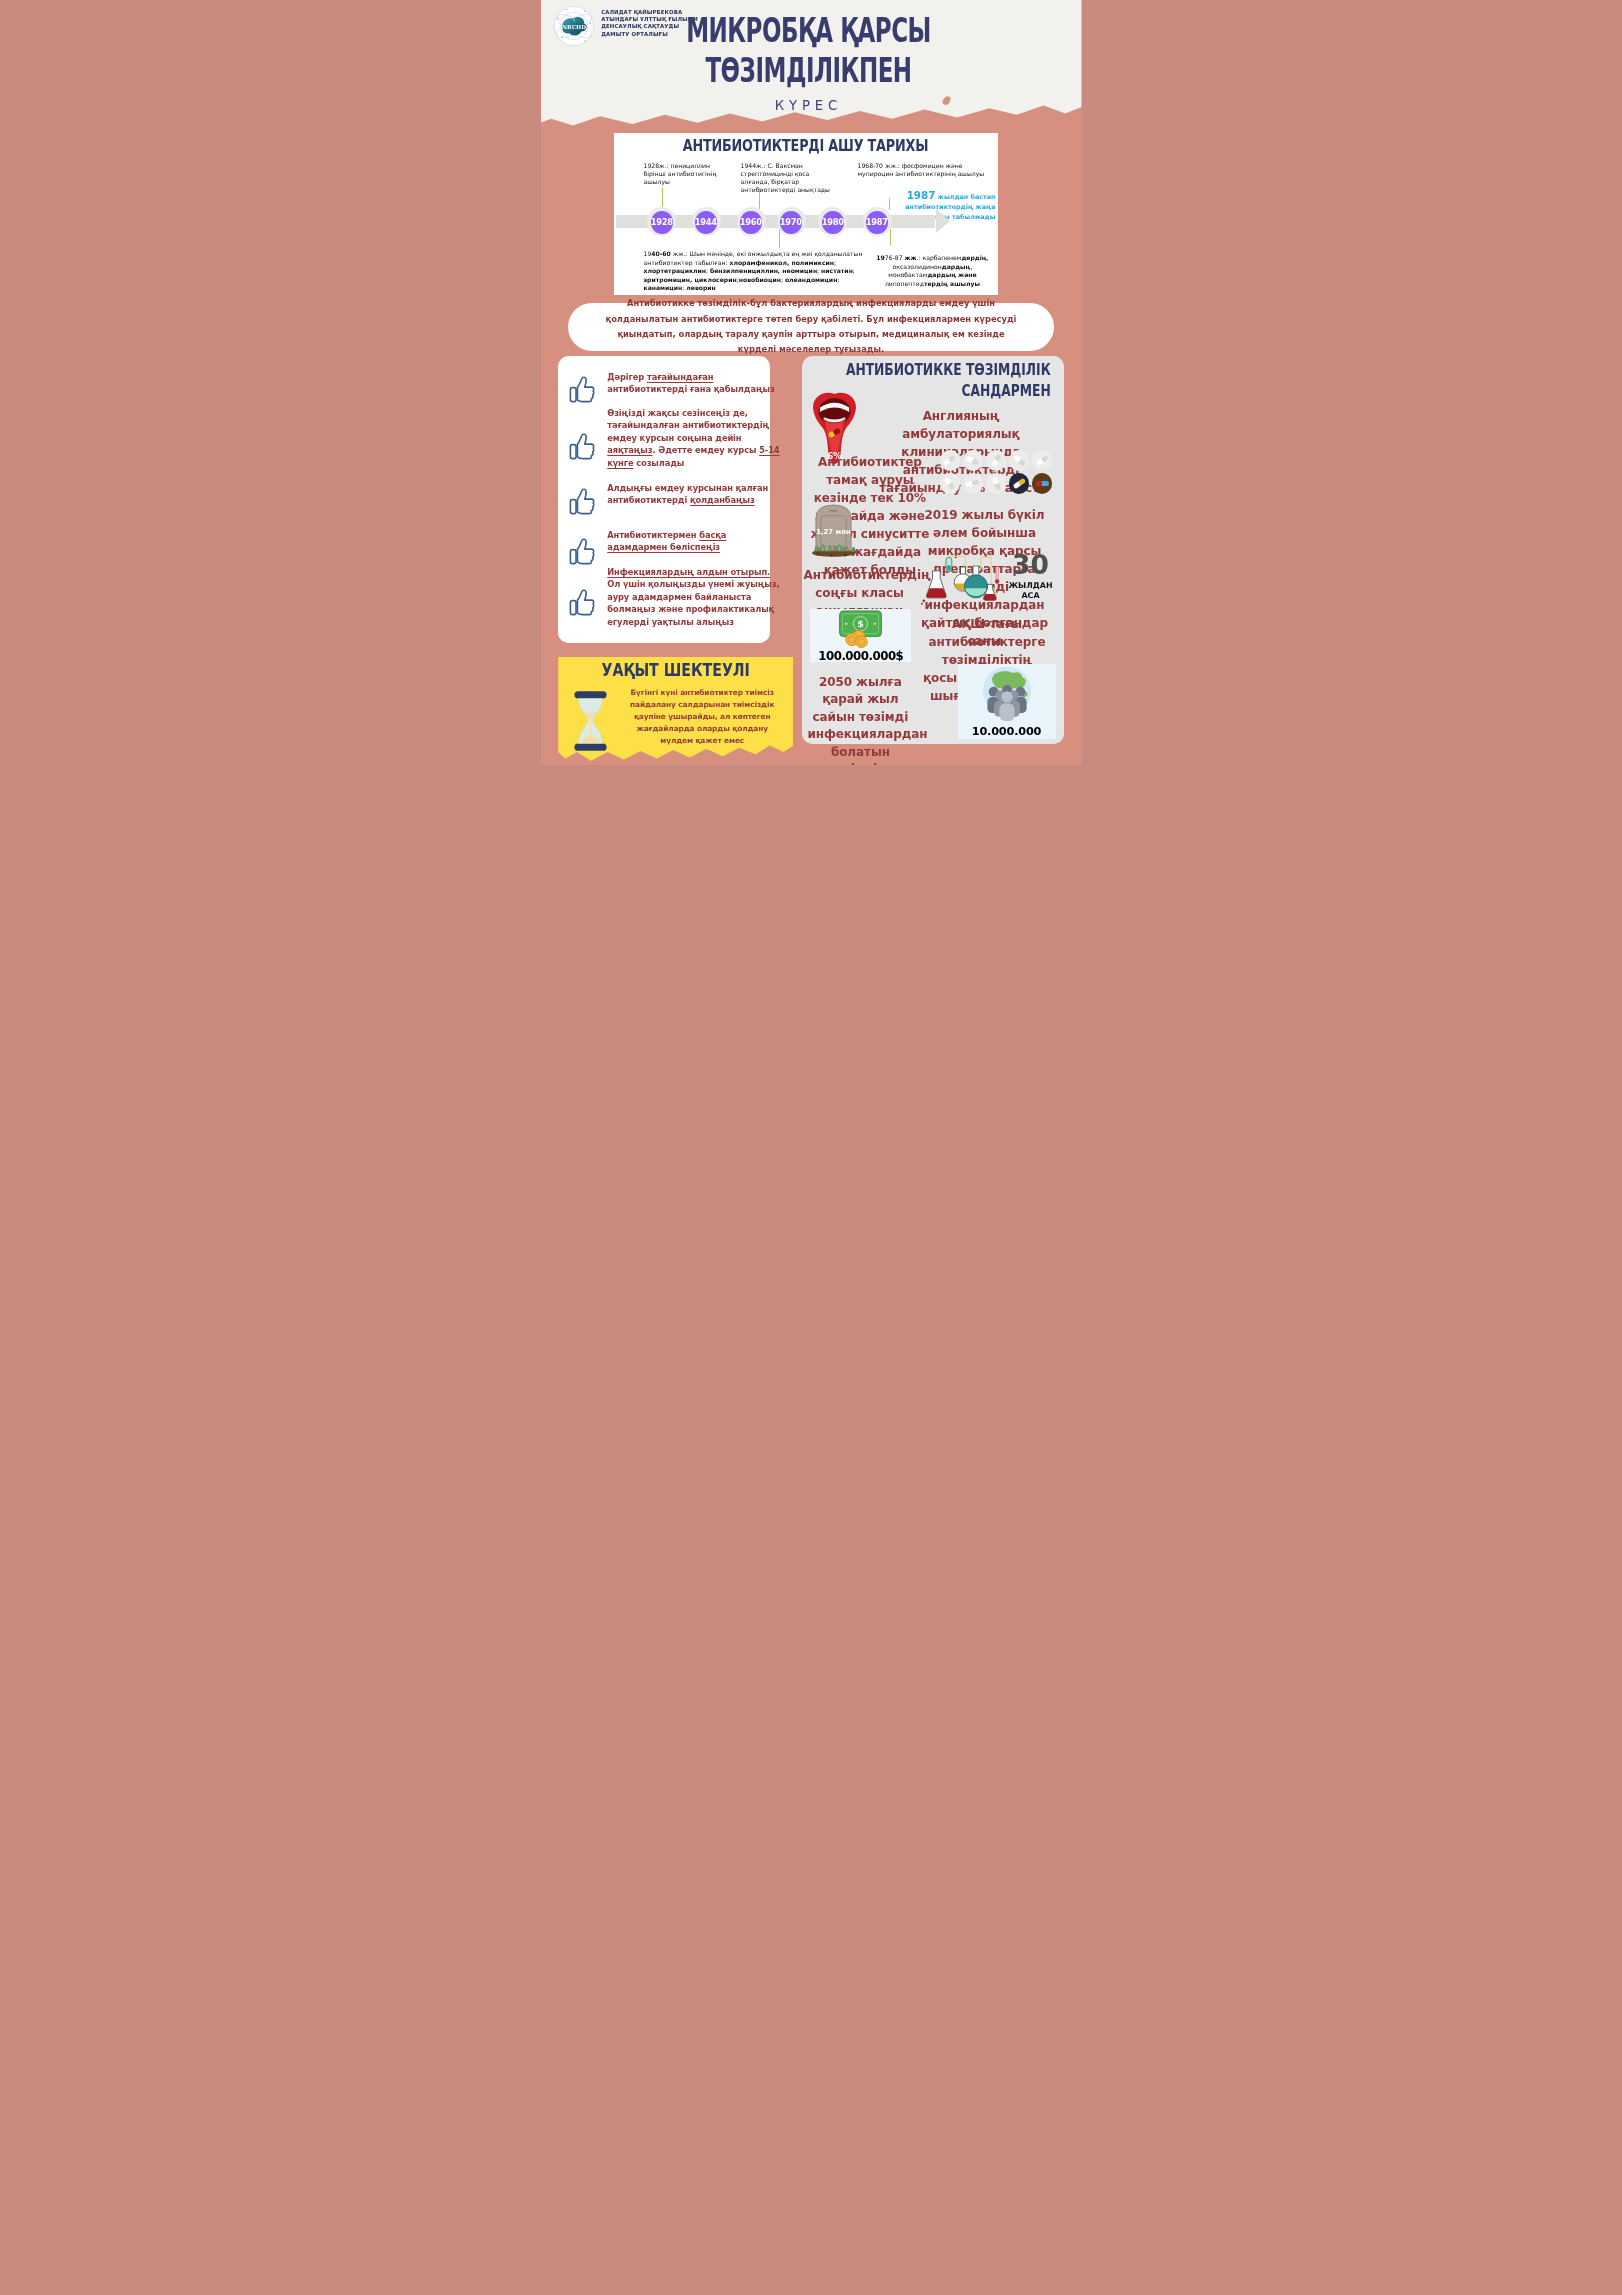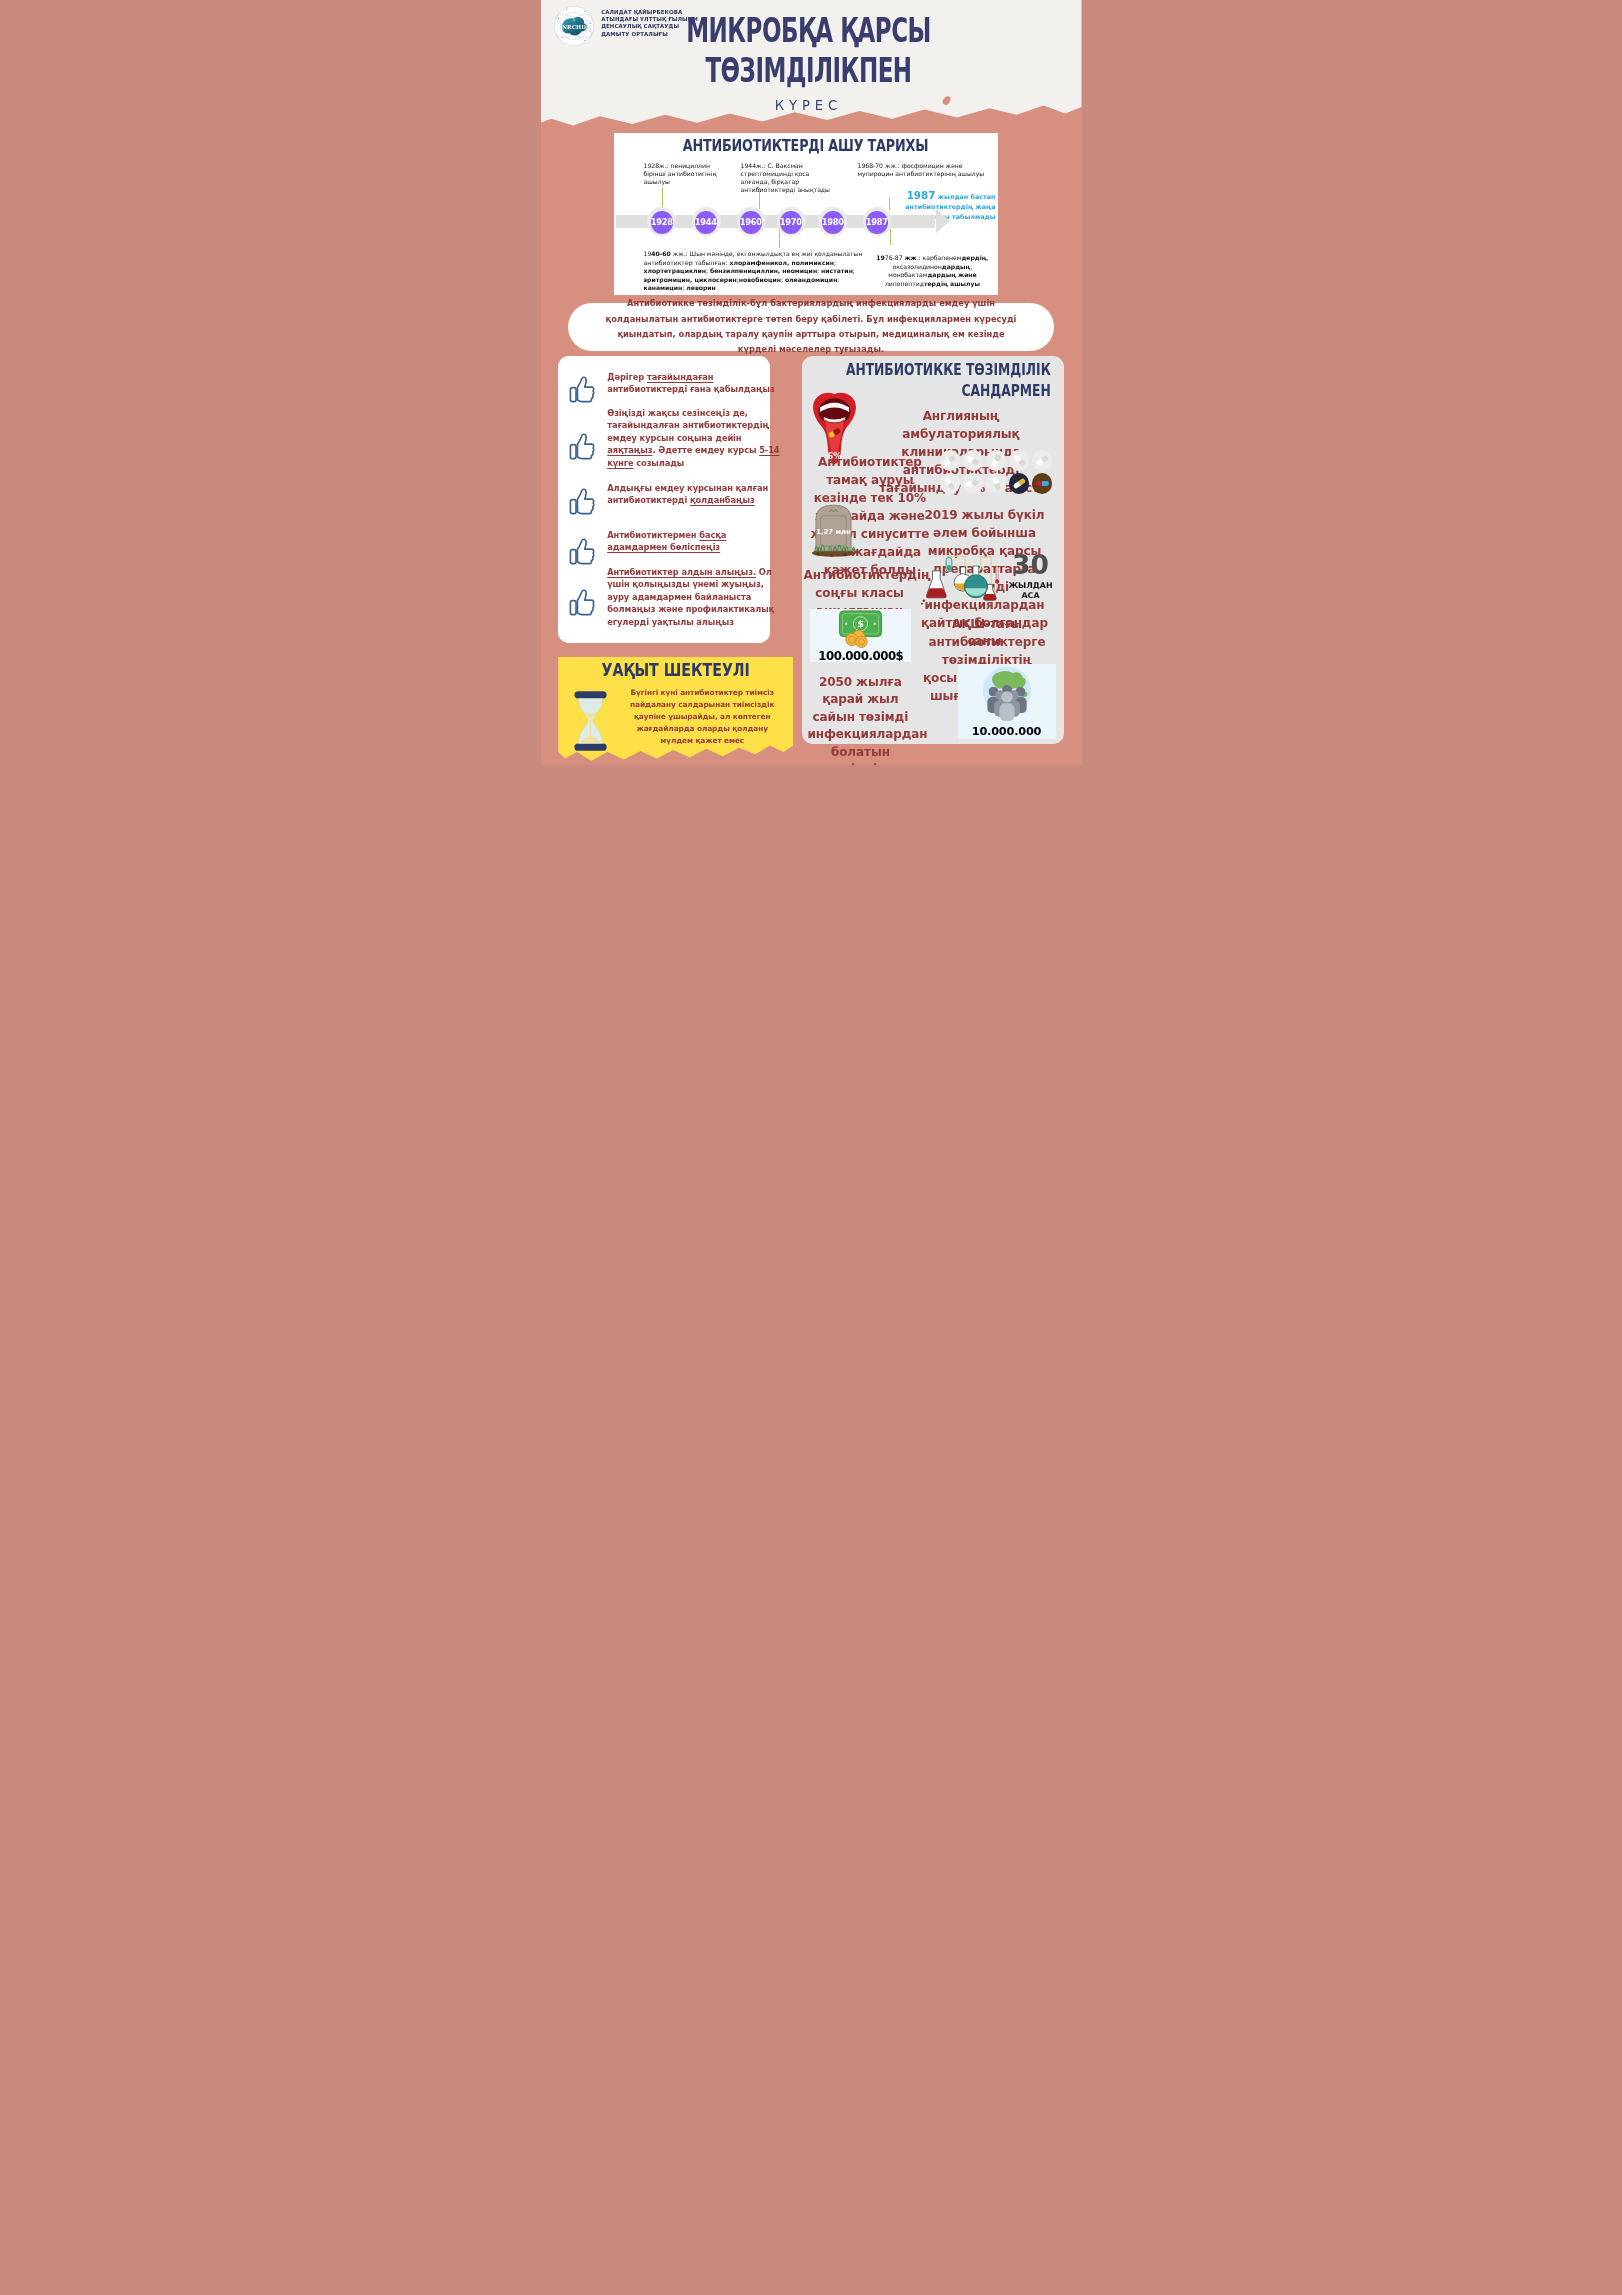--- a/index.html
+++ b/index.html
@@ -209,21 +209,21 @@
         </svg></span>
     <div class="advice-text" style="top:173px" data-name="advice-item-4"><span>Антибиотиктермен </span><span class="seg-u">басқа адамдармен бөліспеңіз</span></div>
 
     <span class="advice-icon" style="top:230px" data-name="thumbs-up-icon">
       <svg width="30" height="33" viewBox="0 0 64 68">
           <g fill="#fff" stroke="#3c6191" stroke-width="3.5" stroke-linejoin="round">
         <rect x="3" y="30" width="12" height="30" rx="4"></rect>
         <path d="M18 56 C21 59 25 60 29 60 H43 C47 60 49 56.5 47.5 53.5 C51 52.5 52.5 48.5 50.5 45.5 C53 43.5 53.5 39.5 51.5 37 C53.5 34.5 53 30 49 29 H33.5 C35.5 24 37 18 36.5 12.5 C36 7.5 29.5 6 27.5 10.5 C24.5 17.5 21.5 25.5 18 29 Z"></path>
       </g>
         </svg></span>
-    <div class="advice-text" style="top:210px" data-name="advice-item-5"><span class="seg-u">Антибиотиктер алдын алыңыз.</span><span> Ол үшін қолыңызды үнемі жуыңыз, ауру адамдармен байланыста болмаңыз және профилактикалық егулерді уақтылы алыңыз</span></div>
+    <div class="advice-text" style="top:210px" data-name="advice-item-5"><span class="seg-u">Инфекциялардың алдын отырып.</span><span> Ол үшін қолыңызды үнемі жуыңыз, ауру адамдармен байланыста болмаңыз және профилактикалық егулерді уақтылы алыңыз</span></div>
   </div>
 
   <div class="stats-card" data-name="stats-card">
     <div class="stats-h sh1" data-name="stats-heading-line-1"><span class="cond-m">АНТИБИОТИККЕ ТӨЗІМДІЛІК</span></div>
     <div class="stats-h sh2" data-name="stats-heading-line-2"><span class="cond-m">САНДАРМЕН</span></div>
 
     <span class="mouth-box" data-name="mouth-with-pill-icon">
       <svg width="51" height="73" viewBox="0 0 104 150">
         <path d="M52 4 C30 -4 6 10 8 34 C10 54 22 66 28 74 C35 84 37 96 39 122 C40.5 140 46 148 52 148 C58 148 63.5 140 65 122 C67 96 69 84 76 74 C82 66 94 54 96 34 C98 10 74 -4 52 4 Z" fill="#d21f26"></path>
         <ellipse cx="52" cy="40" rx="33" ry="27" fill="#640a0e"></ellipse>

